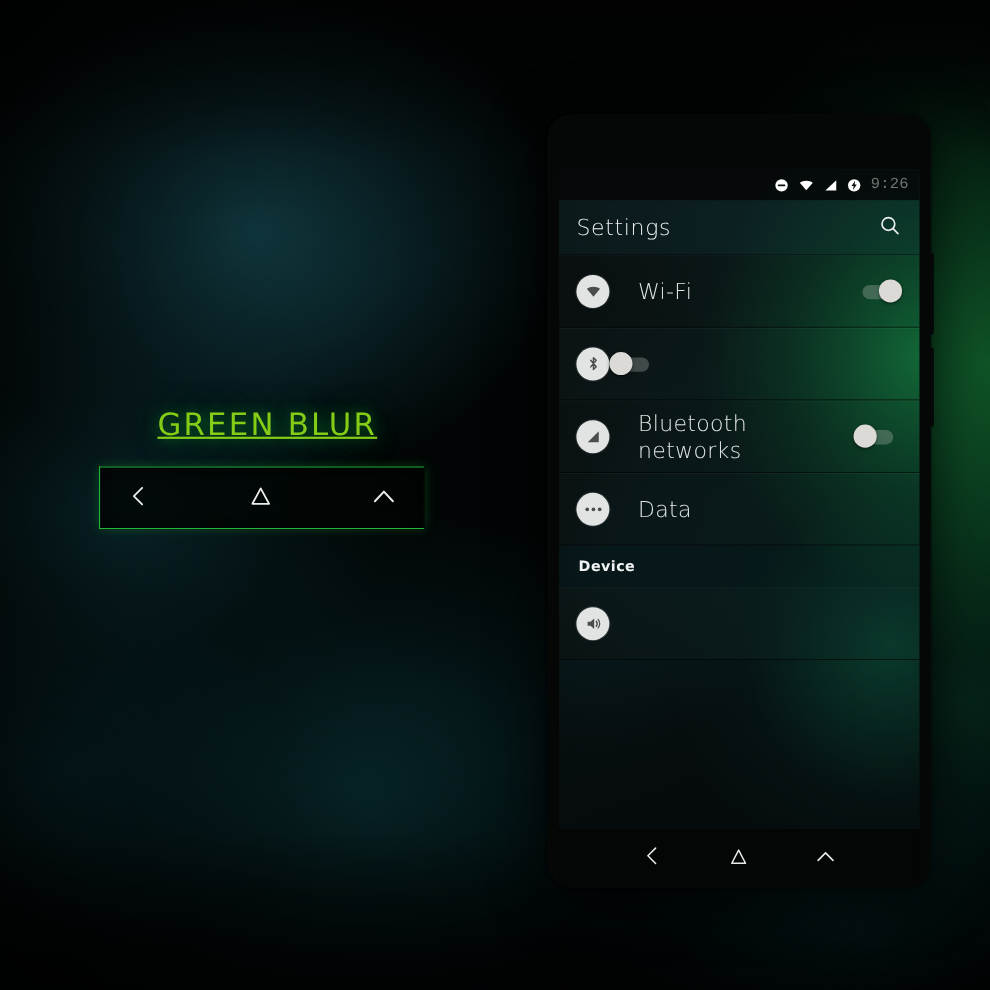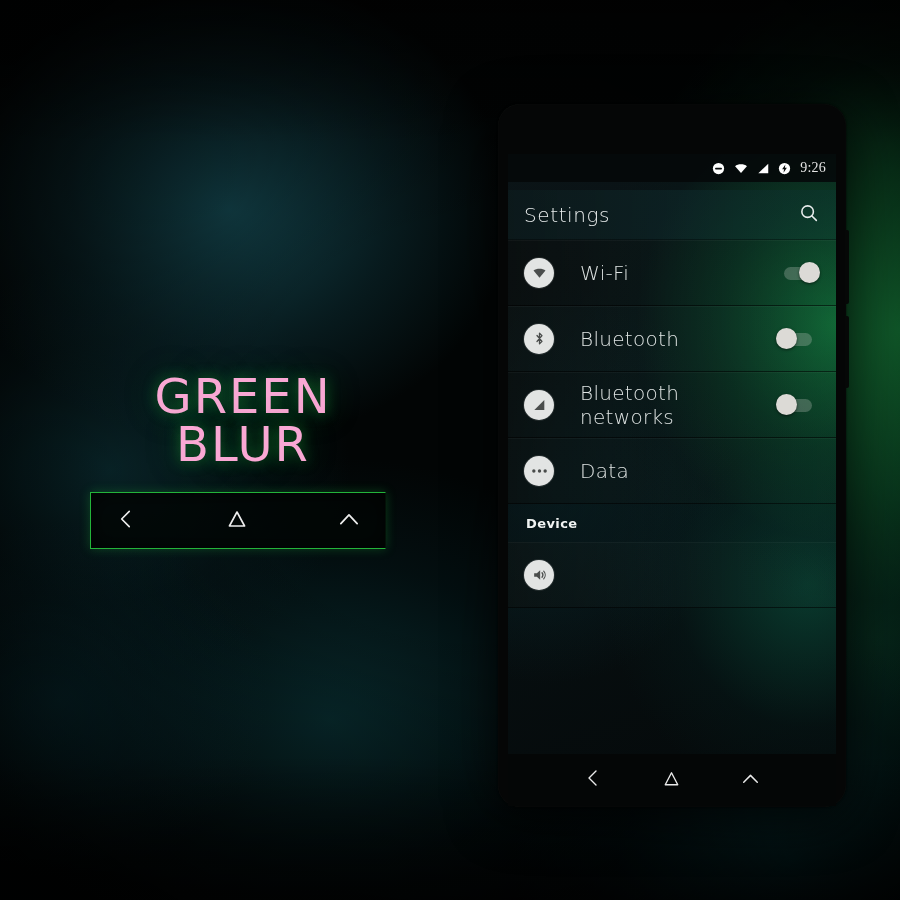--- a/index.html
+++ b/index.html
@@ -43,26 +43,27 @@
       radial-gradient(ellipse 720px 700px at 450px 430px, rgba(0,0,0,0) 28%, rgba(0,0,0,0.42) 72%, rgba(0,0,0,0.88) 100%),
       linear-gradient(to bottom, rgba(0,0,0,0.55) 0%, rgba(0,0,0,0) 16%, rgba(0,0,0,0) 84%, rgba(0,0,0,0.70) 100%);
   }
 
   
   #brand {
     position:absolute; left:90px; top:372px; width:300px;
   }
   #brand-title {
     font-family:"DejaVu Sans", sans-serif;
-    font-size:48px; font-weight:400; letter-spacing:2px;
-    color:#f9a8d4;
+    font-size:28px; font-weight:400; letter-spacing:2px;
+    color:#84cc16;
     text-align:center;
     line-height:1;
     text-shadow:0 0 14px rgba(31,190,60,0.55), 0 0 34px rgba(20,140,45,0.35);
     padding-left:6px;
+    text-decoration:underline;
   }
   #brand-navbox {
     margin-top:24px;
     height:57px; width:296px;
     background:rgba(2,6,5,0.82);
     border:1.6px solid #23b43a;
     border-right:1.6px solid rgba(35,180,58,0.06);
     box-shadow:0 0 10px rgba(30,180,58,0.30), inset 0 0 22px rgba(0,0,0,0.7);
     display:flex; align-items:center; justify-content:space-between;
     padding:0 22px;
@@ -108,33 +109,32 @@
   #statusbar {
     position:relative; z-index:3;
     height:28px;
     background:rgba(5,8,9,0.88);
     display:flex; align-items:center; justify-content:flex-end;
     gap:7px; padding:0 10px 0 0;
     color:#ffffff;
   }
   #statusbar .st-ico { display:flex; align-items:center; }
   #status-time {
-    font-family:Liberation Serif, serif;
-    font-size:14px; color:#e5e5e5; letter-spacing:0.2px; margin-left:1px;
+    font-family:Liberation Mono, monospace;
+    font-size:14px; color:#737373; letter-spacing:0.2px; margin-left:1px;
   }
 
   
   #actionbar {
     position:relative; z-index:3;
     height:50px;
     background:linear-gradient(to right, rgba(12,26,28,0.80) 0%, rgba(14,40,42,0.62) 55%, rgba(12,54,46,0.55) 100%);
     display:flex; align-items:center;
     padding:0 16px 0 16px;
     border-bottom:1px solid rgba(0,0,0,0.35);
-    margin-top:8px;
   }
   #app-title {
     flex:1;
     font-family:"DejaVu Sans", sans-serif;
     font-size:20px; font-weight:300; letter-spacing:0.6px;
     color:#e8ecec;
   }
 
   
   #list {
@@ -294,21 +294,20 @@
             <span class="knob"></span>
           </span>
         </div>
 
         <div class="row tint-b">
           <span class="row-icon">
             <svg width="15" height="17" viewBox="0 0 24 24" fill="none" stroke="#4a4d4c" stroke-width="2.1" stroke-linejoin="round" stroke-linecap="round">
               <path d="M8 7.2 L16 16.6 L12 20.5 L12 3.5 L16 7.4 L8 16.8"></path>
             </svg>
           </span>
-          <span class="row-label">Bluetooth</span>
           <span class="switch off">
             <span class="track"></span>
             <span class="knob"></span>
           </span>
         </div>
 
         <div class="row">
           <span class="row-icon">
             <svg width="16" height="16" viewBox="0 0 24 24">
               <path d="M20 4.5 L20 19.5 L5 19.5 Z" fill="#4a4d4c"></path>

